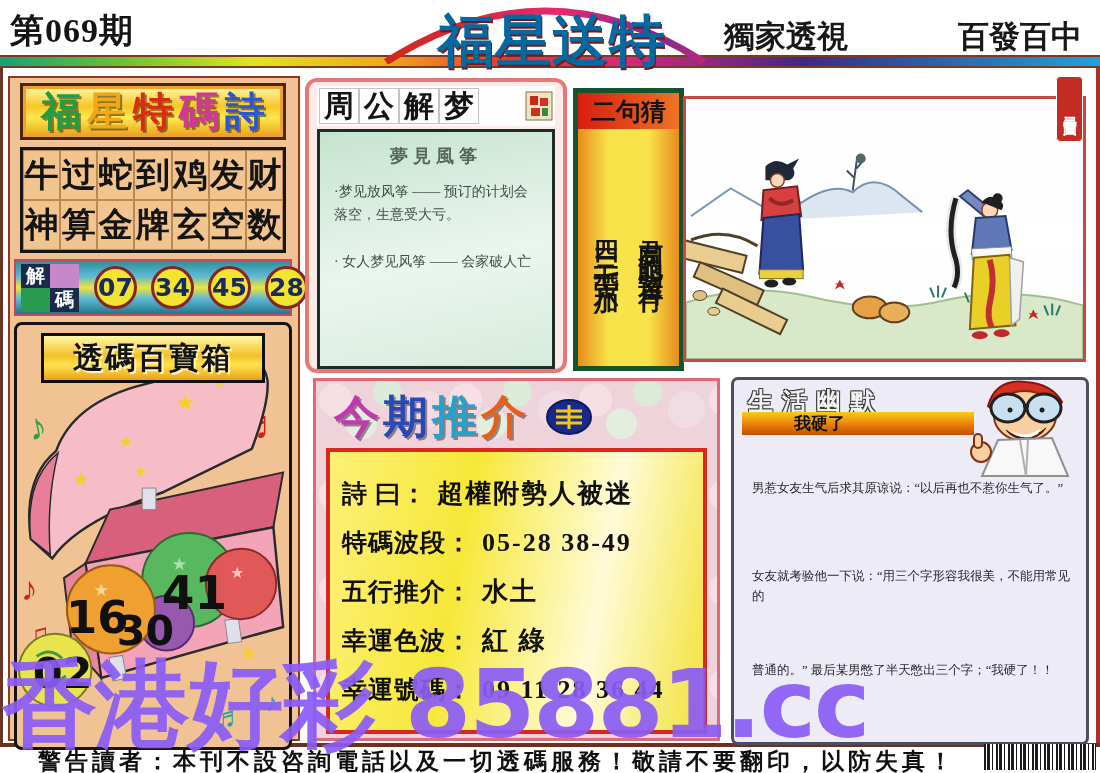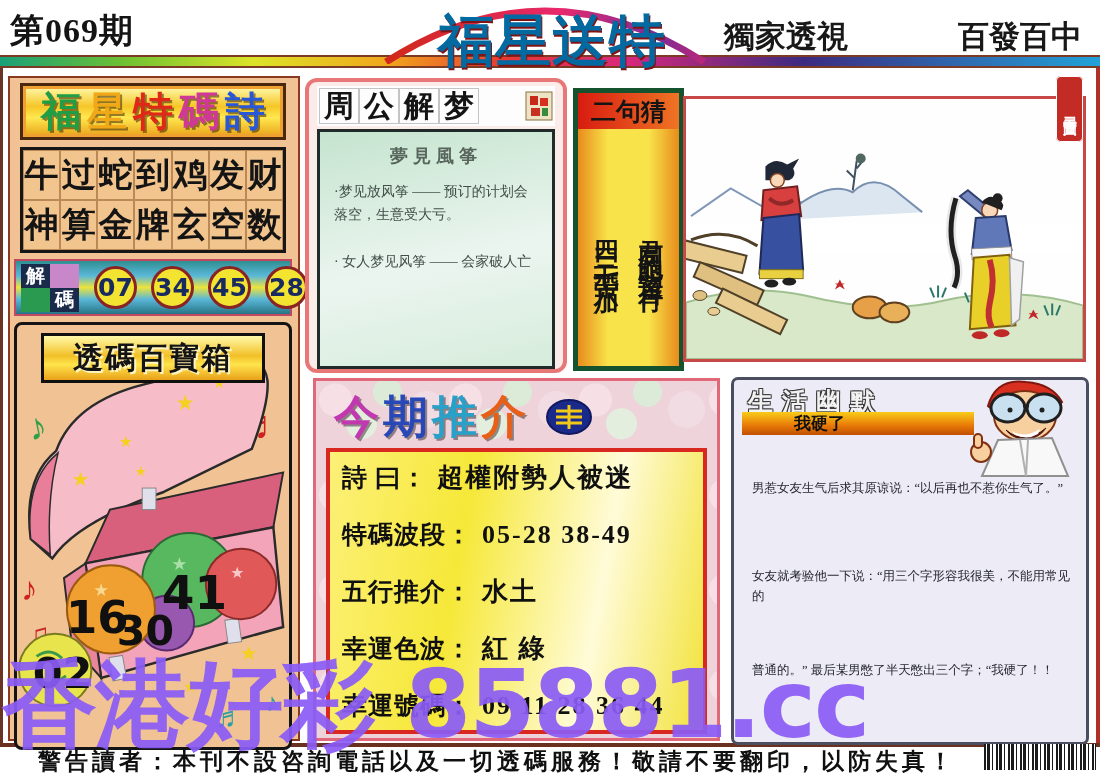--- a/index.html
+++ b/index.html
@@ -78,21 +78,21 @@
     background-image:radial-gradient(circle at 15% 20%,#f6e0e6 0 16px,transparent 17px),
       radial-gradient(circle at 55% 12%,#dcead8 0 14px,transparent 15px),
       radial-gradient(circle at 85% 30%,#f2dce4 0 18px,transparent 19px),
       radial-gradient(circle at 35% 45%,#e4eede 0 15px,transparent 16px);
     background-size:130px 95px;}
   .reco-title{position:absolute;left:18px;top:6px;display:flex;align-items:center;gap:4px;}
   .rchar{font-size:45px;font-weight:bold;font-family:"DejaVu Sans",sans-serif;text-shadow:2px 2px 0 rgba(50,40,40,.5);}
   .reco-badge{margin-left:16px;width:46px;height:36px;}
   .reco-box{position:absolute;left:10px;top:67px;width:381px;height:286px;border:4px solid #d82820;
     background:linear-gradient(100deg,#fcf078,#f6e838 35%,#fffbd8 70%,#f2e238);
-    padding:8px 12px;display:flex;flex-direction:column;justify-content:space-between;}
+    padding:24px 12px;display:flex;flex-direction:column;justify-content:space-between;}
   .reco-row{display:flex;align-items:baseline;font-weight:bold;color:#101010;}
   .reco-label{font-size:25px;letter-spacing:1px;}
   .reco-value{font-size:26px;margin-left:10px;letter-spacing:2px;}
 
   
   .humor{left:731px;top:377px;width:358px;height:368px;border:3px solid #4a4e5e;border-radius:7px;background:#edecf6;}
   .humor-title{position:absolute;left:14px;top:5px;font-size:25px;font-weight:bold;letter-spacing:9px;color:#f2f2f2;
     font-family:"DejaVu Sans",sans-serif;
     text-shadow:-1px -1px 0 #3a3a3a,1px -1px 0 #3a3a3a,-1px 1px 0 #3a3a3a,1px 1px 0 #3a3a3a;}
   .humor-bar{position:absolute;left:8px;top:32px;width:232px;height:23px;display:flex;align-items:center;

